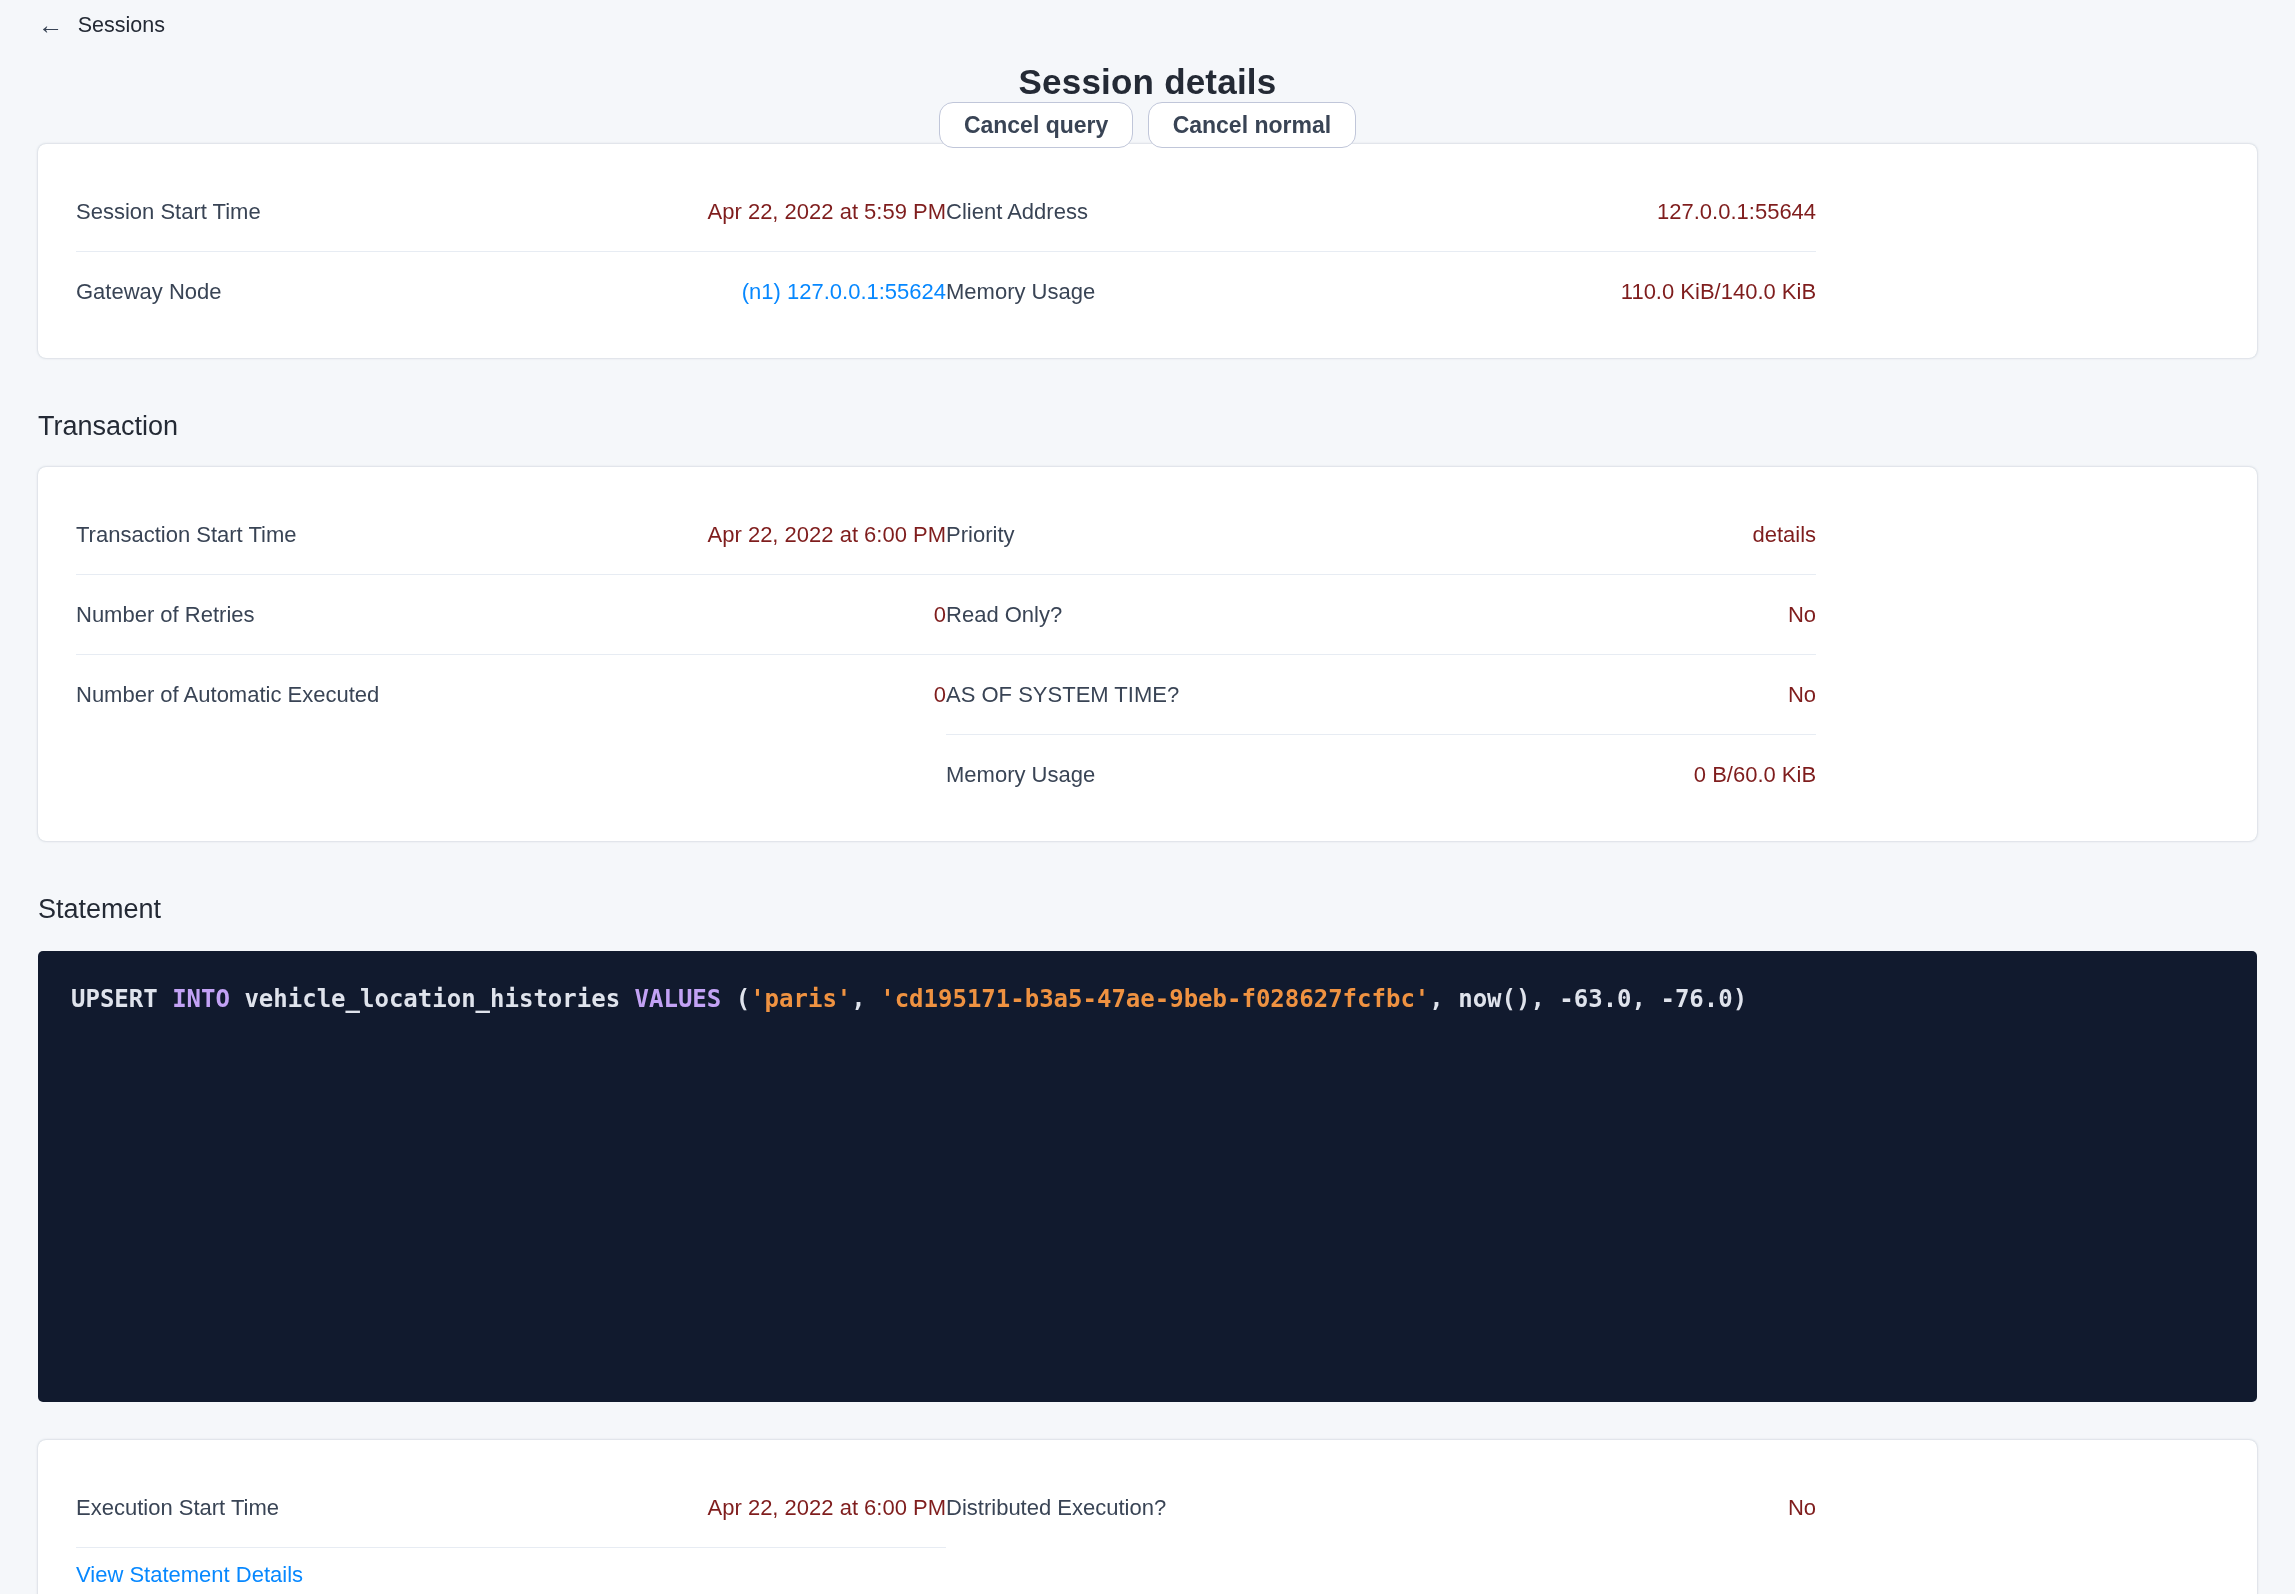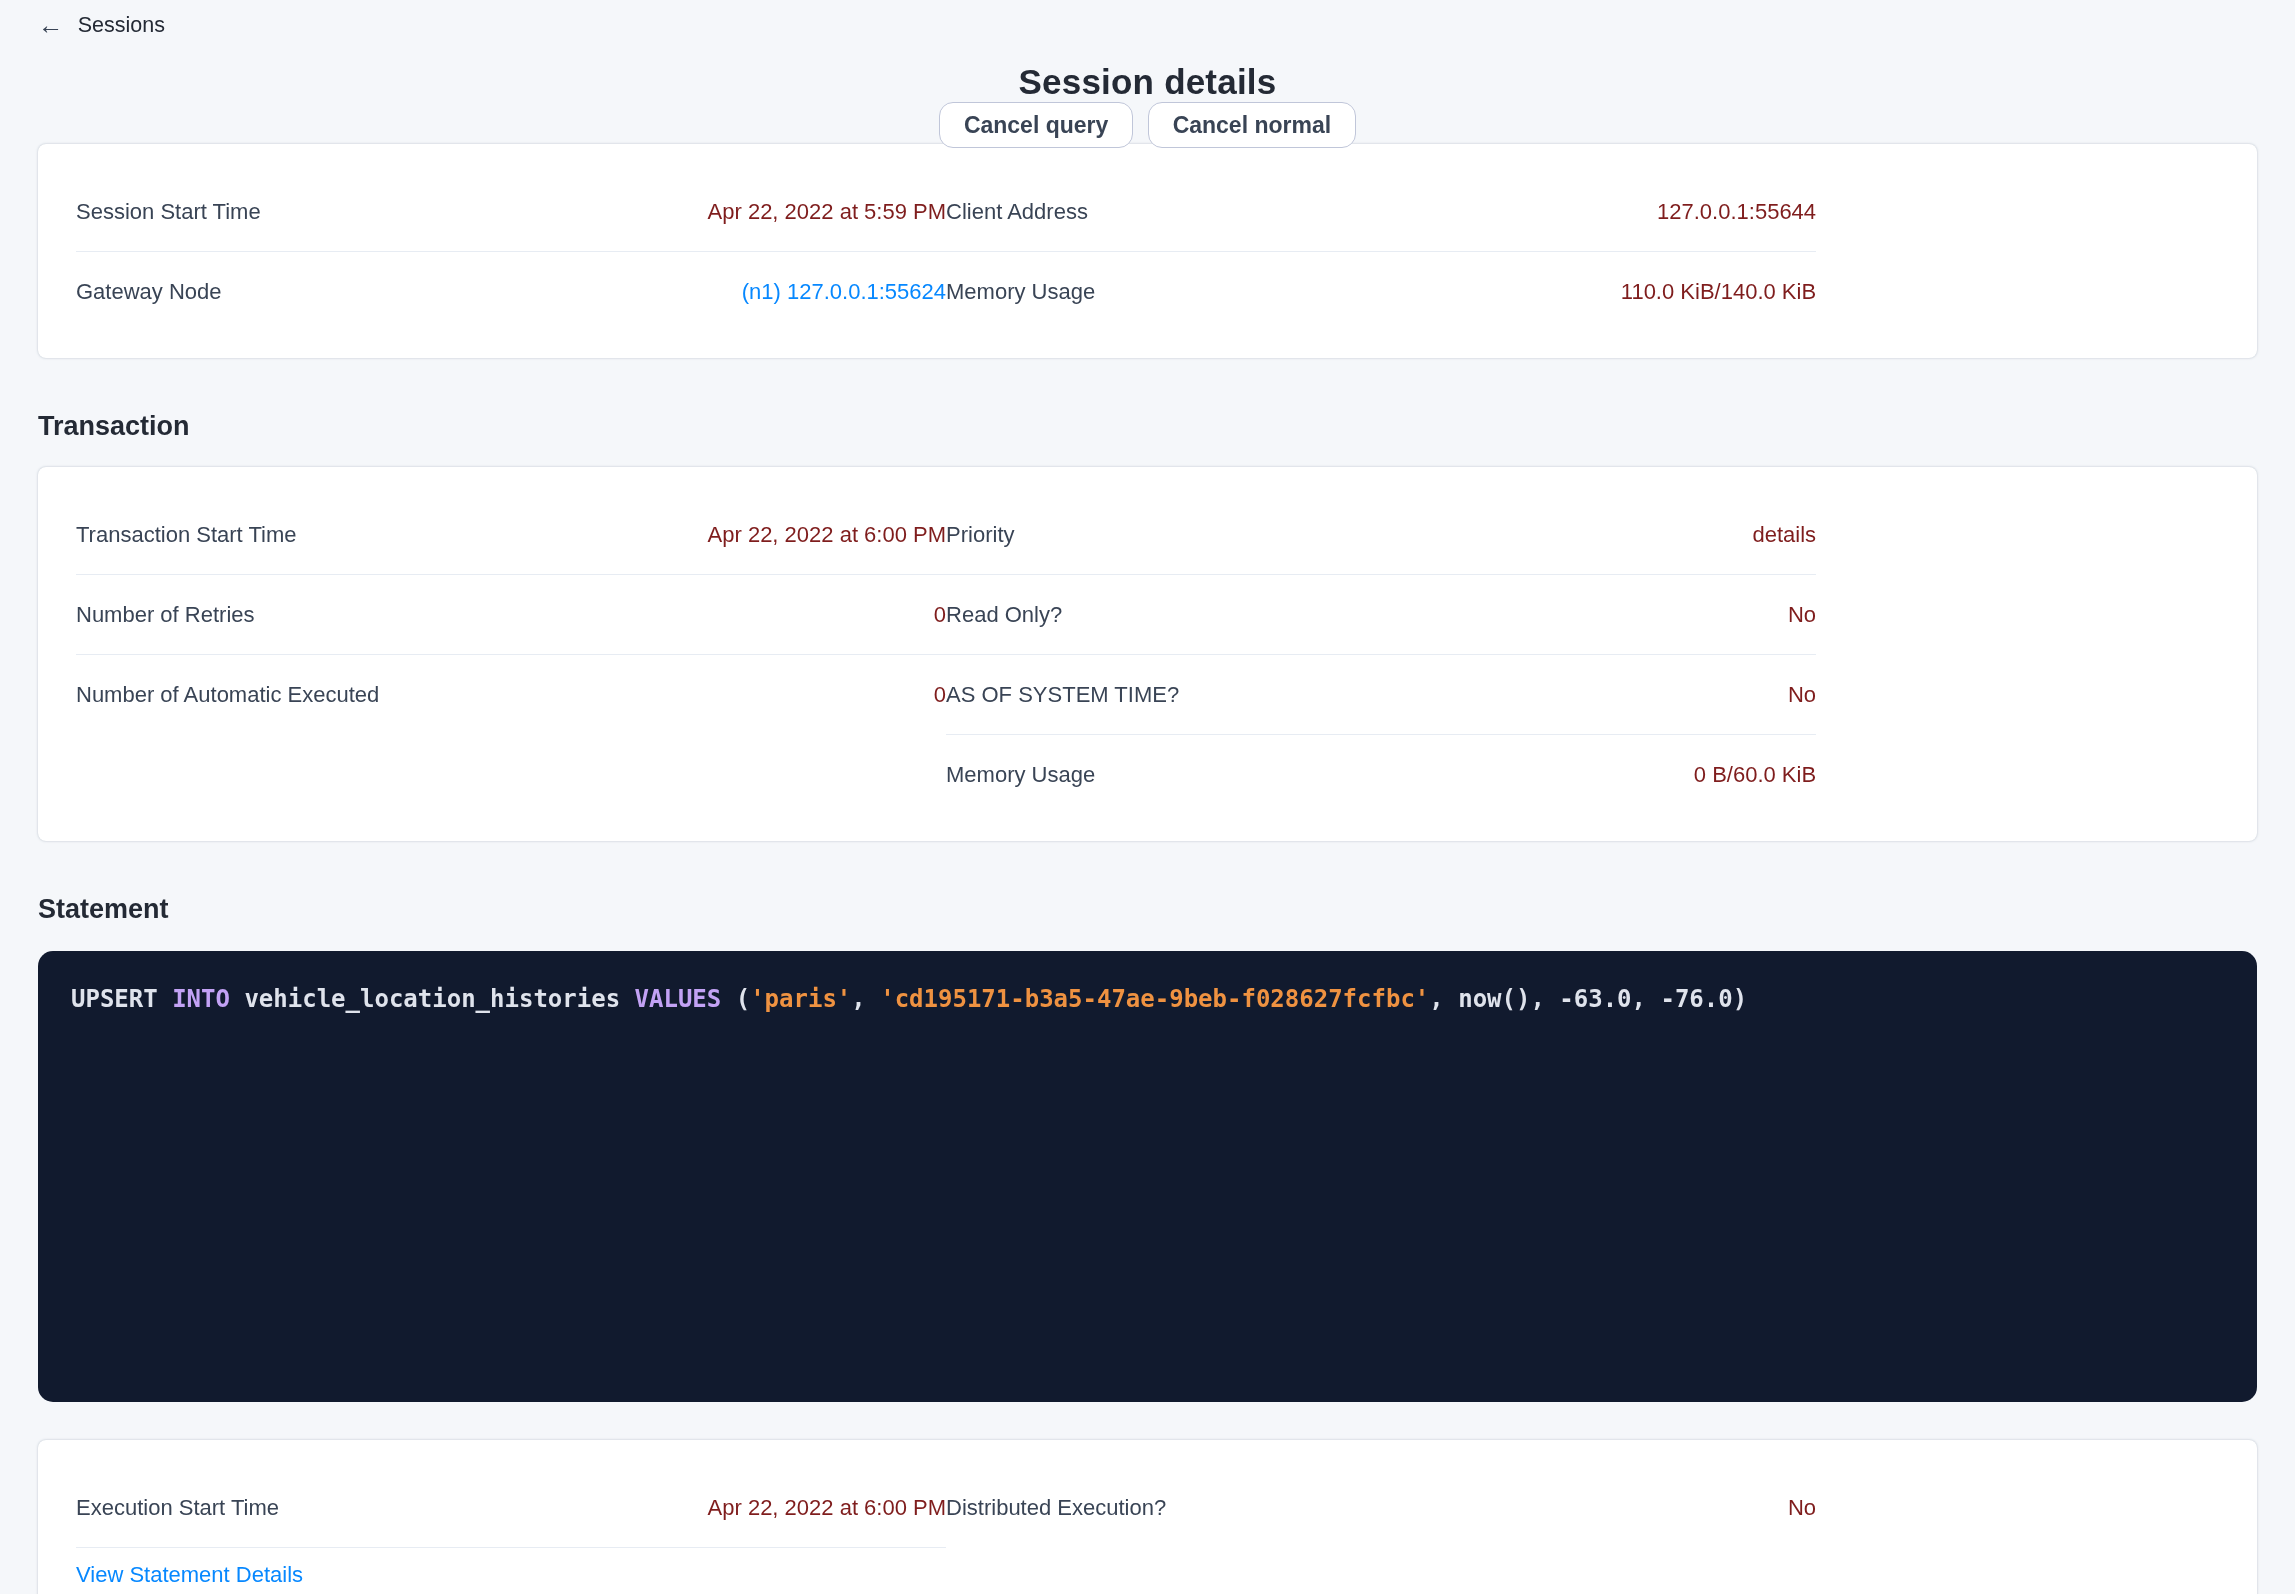--- a/index.html
+++ b/index.html
@@ -39,25 +39,25 @@
   .col{width:40.6%;display:flex;flex-direction:column;}
   .row{
     display:flex;justify-content:space-between;align-items:center;
     padding:26px 0;border-bottom:1.6px solid #e7ecf3;font-size:22px;line-height:27px;
   }
   .row.last{border-bottom:none;}
   .lbl{color:#394455;}
   .val{color:#7f1d1d;text-align:right;white-space:nowrap;}
   a.link{color:#0788ff;text-decoration:none;cursor:pointer;}
   
-  h2.section{font-size:27px;font-weight:700;color:#242a35;margin:52px 0 25.4px;line-height:32px;}
+  h2.section{font-size:27px;font-weight:400;color:#242a35;margin:52px 0 25.4px;line-height:32px;}
   
   .codeblock{
     height:451px;box-sizing:border-box;width:100%;
-    background:#111a2e;border-radius:15px;
+    background:#111a2e;border-radius:5px;
     padding:32px 33px;overflow:hidden;
   }
   .codeblock code{
     font-family:"DejaVu Sans Mono","Liberation Mono",monospace;
     font-size:24px;font-weight:600;line-height:32px;
     color:#dfe3ec;white-space:pre;
   }
   .t-d{color:#dfe3ec;}
   .t-k{color:#c3a2f5;}
   .t-s{color:#ef9241;}

